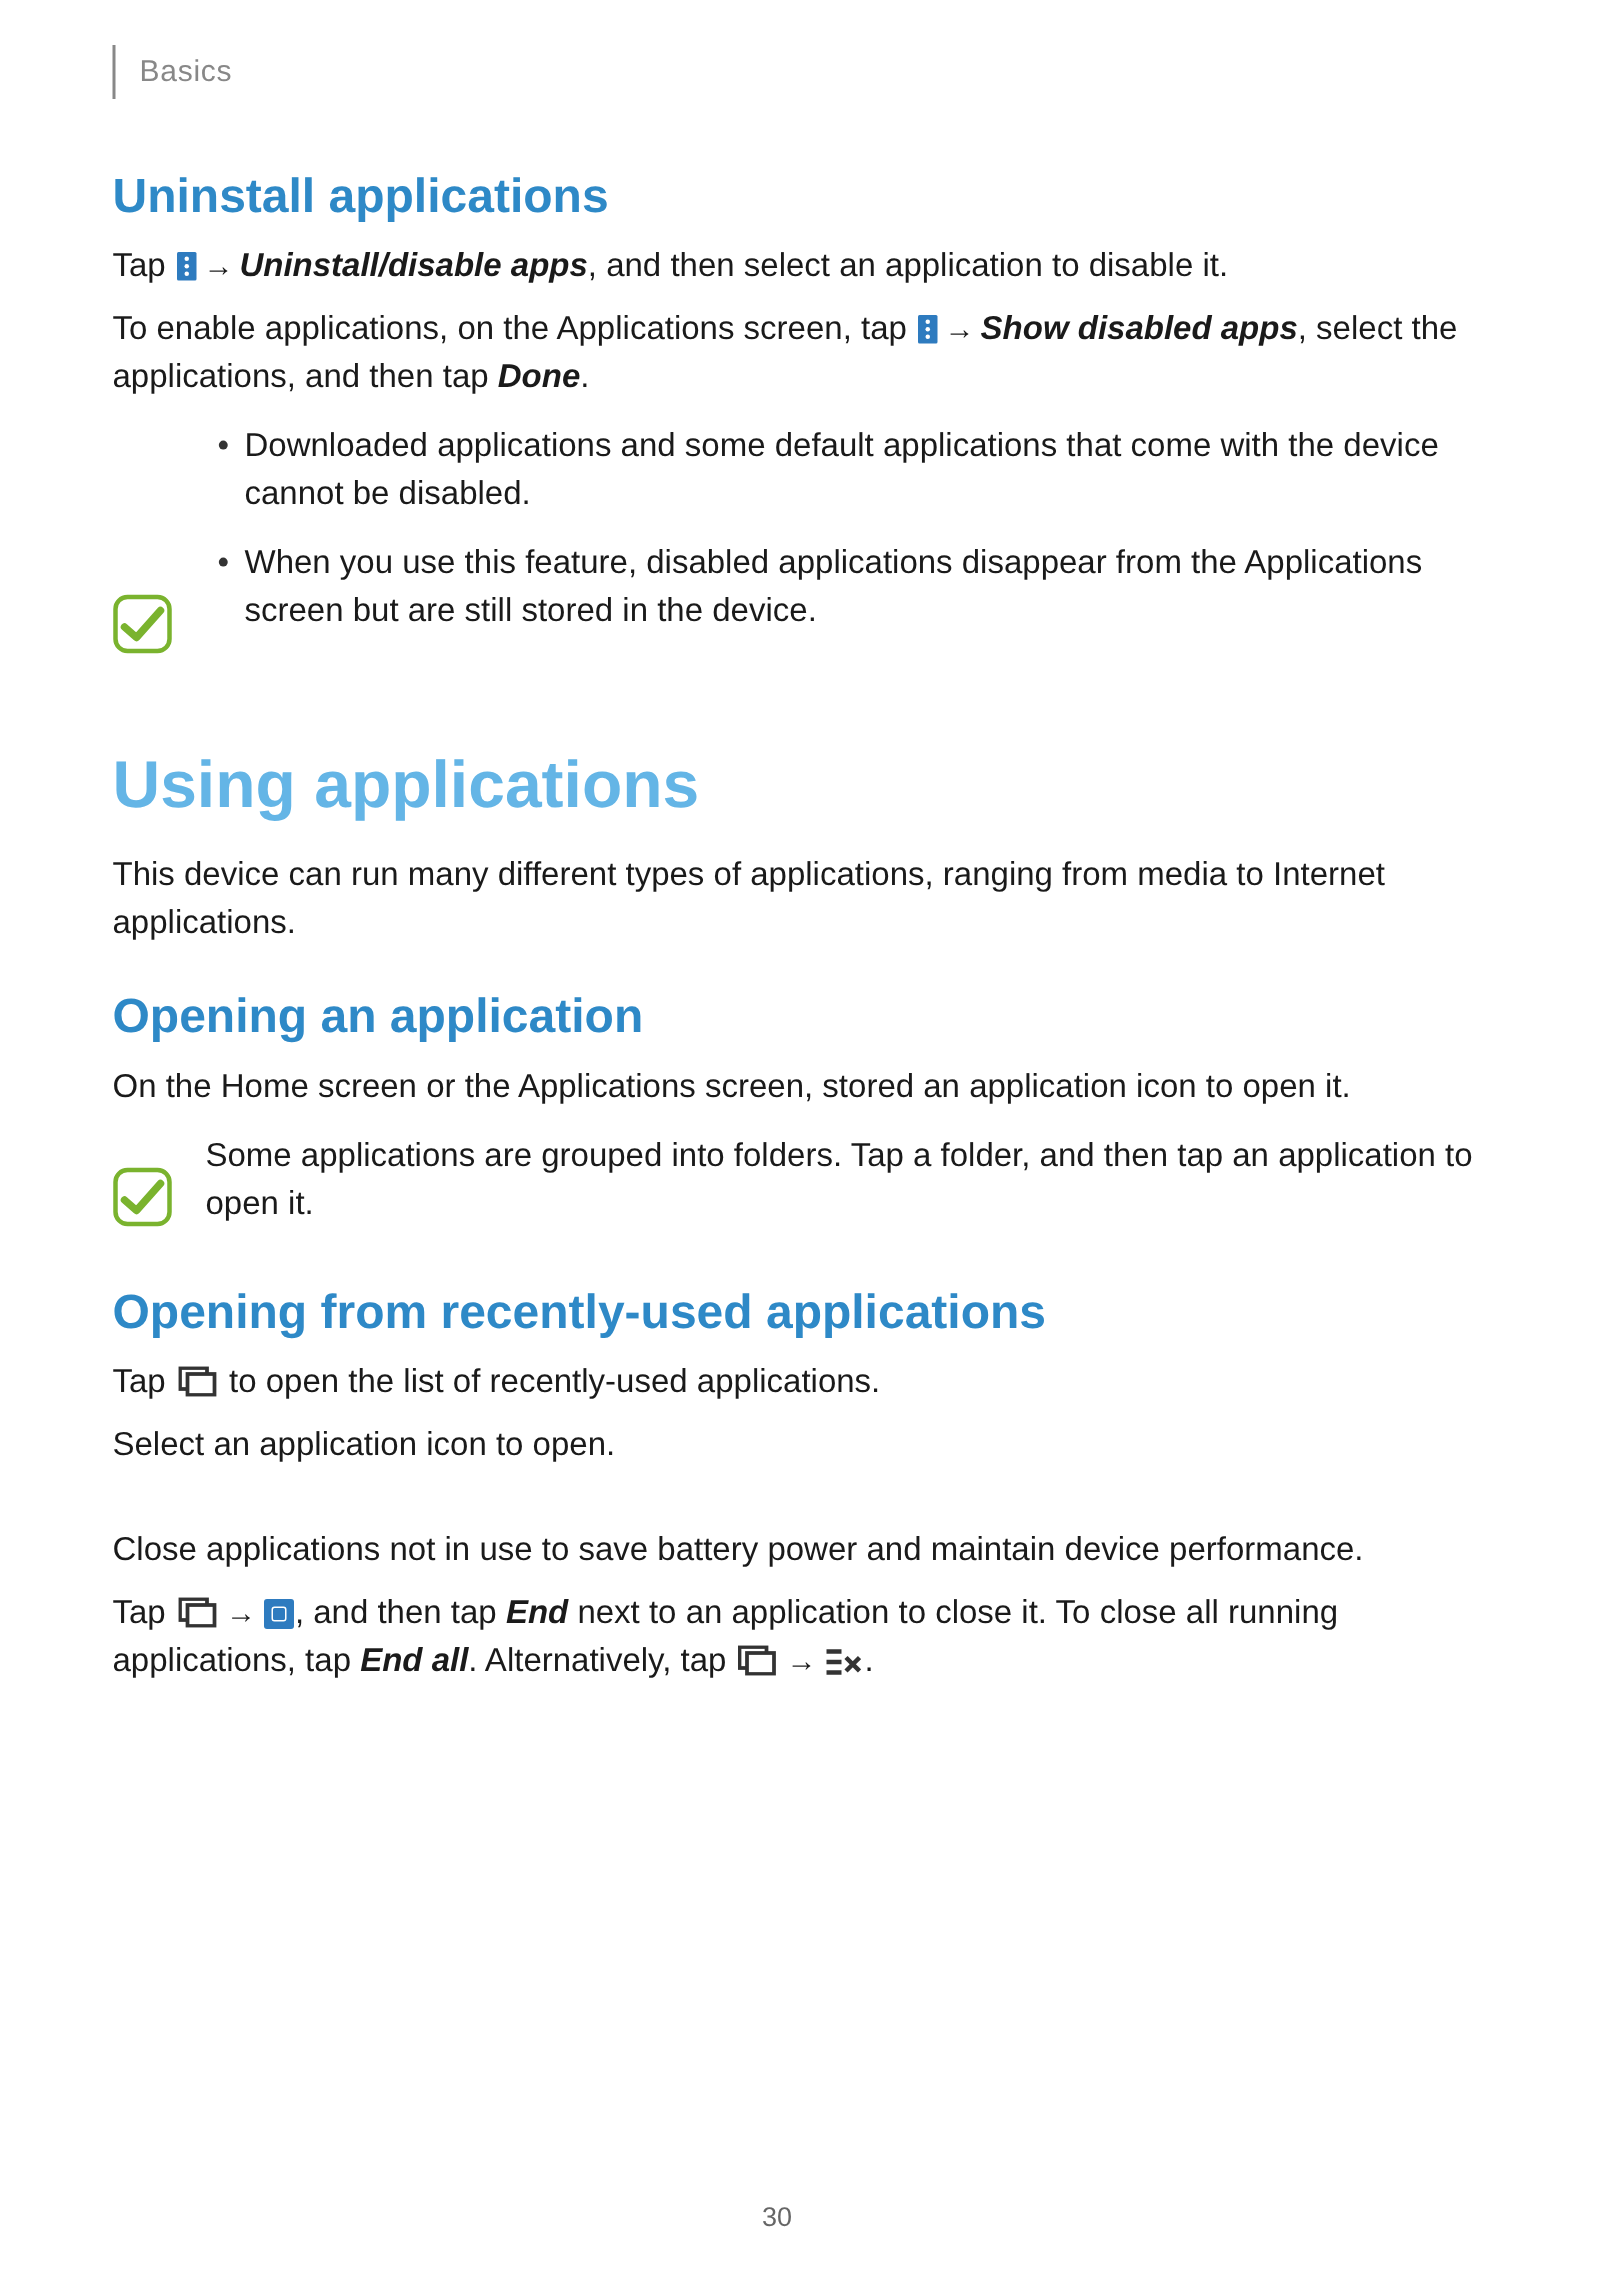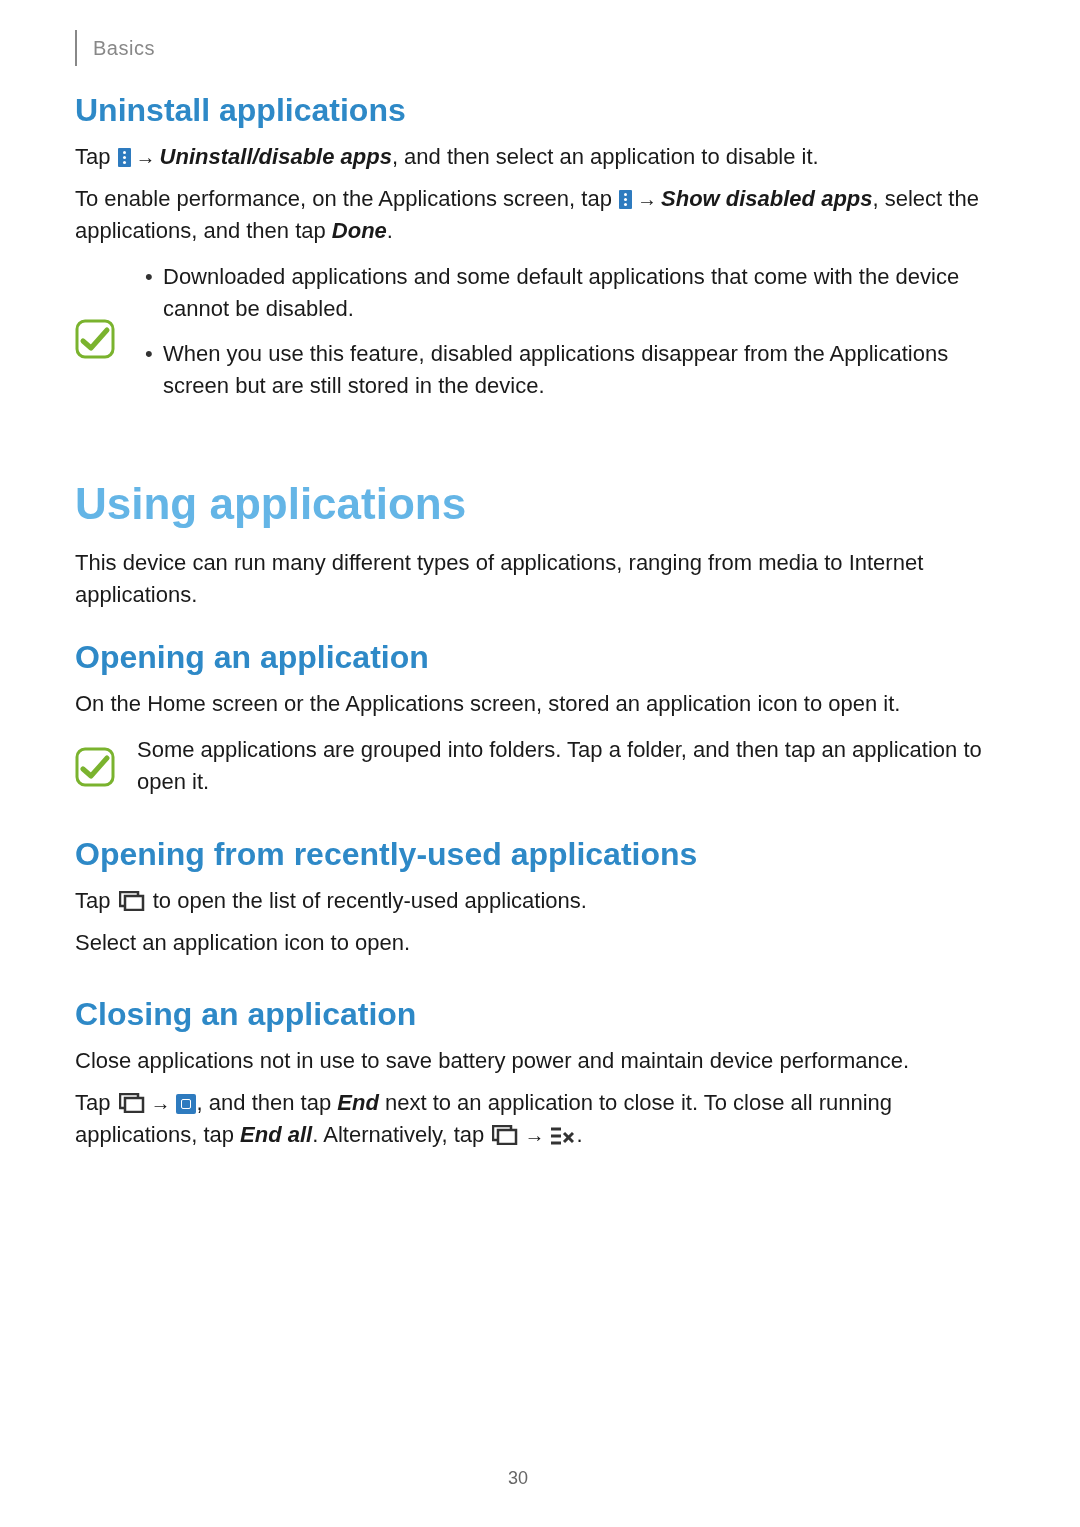--- a/index.html
+++ b/index.html
@@ -14,21 +14,21 @@
       position: relative;
       box-sizing: border-box;
     }
     .page {
       padding: 30px 75px 0 75px;
       box-sizing: border-box;
     }
     .header-bar {
       border-left: 2px solid #888;
       padding-left: 16px;
-      margin-bottom: 26px;
+      margin-bottom: 46px;
       height: 36px;
       display: flex;
       align-items: center;
     }
     .header-text {
       font-size: 20px;
       color: #888;
       letter-spacing: 0.5px;
     }
     h2 {
@@ -110,21 +110,21 @@
 
     .arrow {
       display: inline-block;
       margin: 0 4px;
       font-size: 20px;
       vertical-align: 0px;
     }
 
     .note-block {
       display: flex;
-      align-items: center;
+      align-items: flex-end;
       gap: 22px;
       margin: 14px 0 0 0;
     }
     .note-icon {
       flex: 0 0 40px;
       width: 40px;
       height: 40px;
       margin-top: 2px;
     }
     .note-body {
@@ -172,21 +172,21 @@
   </div>
 
   <div class="section">
     <h2>Uninstall applications</h2>
 
     <p>
       <span>Tap </span><span class="menu-icon"></span><span class="arrow"> → </span><b>Uninstall/disable apps</b><span>, and then select an application to disable it.</span>
     </p>
 
     <p>
-      <span>To enable performance, on the Applications screen, tap </span><span class="menu-icon"></span><span class="arrow"> → </span><b>Show disabled apps</b><span>, select the applications, and then tap </span><b>Done</b><span>.</span>
+      <span>To enable applications, on the Applications screen, tap </span><span class="menu-icon"></span><span class="arrow"> → </span><b>Show disabled apps</b><span>, select the applications, and then tap </span><b>Done</b><span>.</span>
     </p>
 
     <div class="note-block">
       <span class="note-icon">
         <svg width="40" height="40" viewBox="0 0 40 40">
           <rect x="2" y="2" width="36" height="36" rx="8" fill="none" stroke="#7AB32E" stroke-width="3"></rect>
           <path d="M8 22 L16 29 L32 11" fill="none" stroke="#7AB32E" stroke-width="5" stroke-linecap="round" stroke-linejoin="round"></path>
         </svg>
       </span>
       <ul class="note-list">
@@ -225,21 +225,20 @@
             <rect x="1" y="1" width="18" height="14" fill="none" stroke="#333" stroke-width="2.5"></rect>
             <rect x="6" y="5" width="18" height="14" fill="#fff" stroke="#333" stroke-width="2.5"></rect>
           </svg></span><span> to open the list of recently-used applications.</span>
     </p>
     <p>Select an application icon to open.</p>
   </div>
 
   <div class="section-spacer"></div>
 
   <div class="section">
-    <h2>Closing an application</h2>
     <p>Close applications not in use to save battery power and maintain device performance.</p>
     <p>
       <span>Tap </span><span class="recent-icon"><svg width="26" height="20" viewBox="0 0 26 20">
             <rect x="1" y="1" width="18" height="14" fill="none" stroke="#333" stroke-width="2.5"></rect>
             <rect x="6" y="5" width="18" height="14" fill="#fff" stroke="#333" stroke-width="2.5"></rect>
           </svg></span><span class="arrow"> → </span><span class="chip-icon"></span><span>, and then tap </span><b>End</b><span> next to an application to close it. To close all running applications, tap </span><b>End all</b><span>. Alternatively, tap </span><span class="recent-icon"><svg width="26" height="20" viewBox="0 0 26 20">
             <rect x="1" y="1" width="18" height="14" fill="none" stroke="#333" stroke-width="2.5"></rect>
             <rect x="6" y="5" width="18" height="14" fill="#fff" stroke="#333" stroke-width="2.5"></rect>
           </svg></span><span class="arrow"> → </span><span class="clear-icon"><svg width="24" height="20" viewBox="0 0 24 20">
             <line x1="1" y1="3" x2="11" y2="3" stroke="#333" stroke-width="3"></line>

